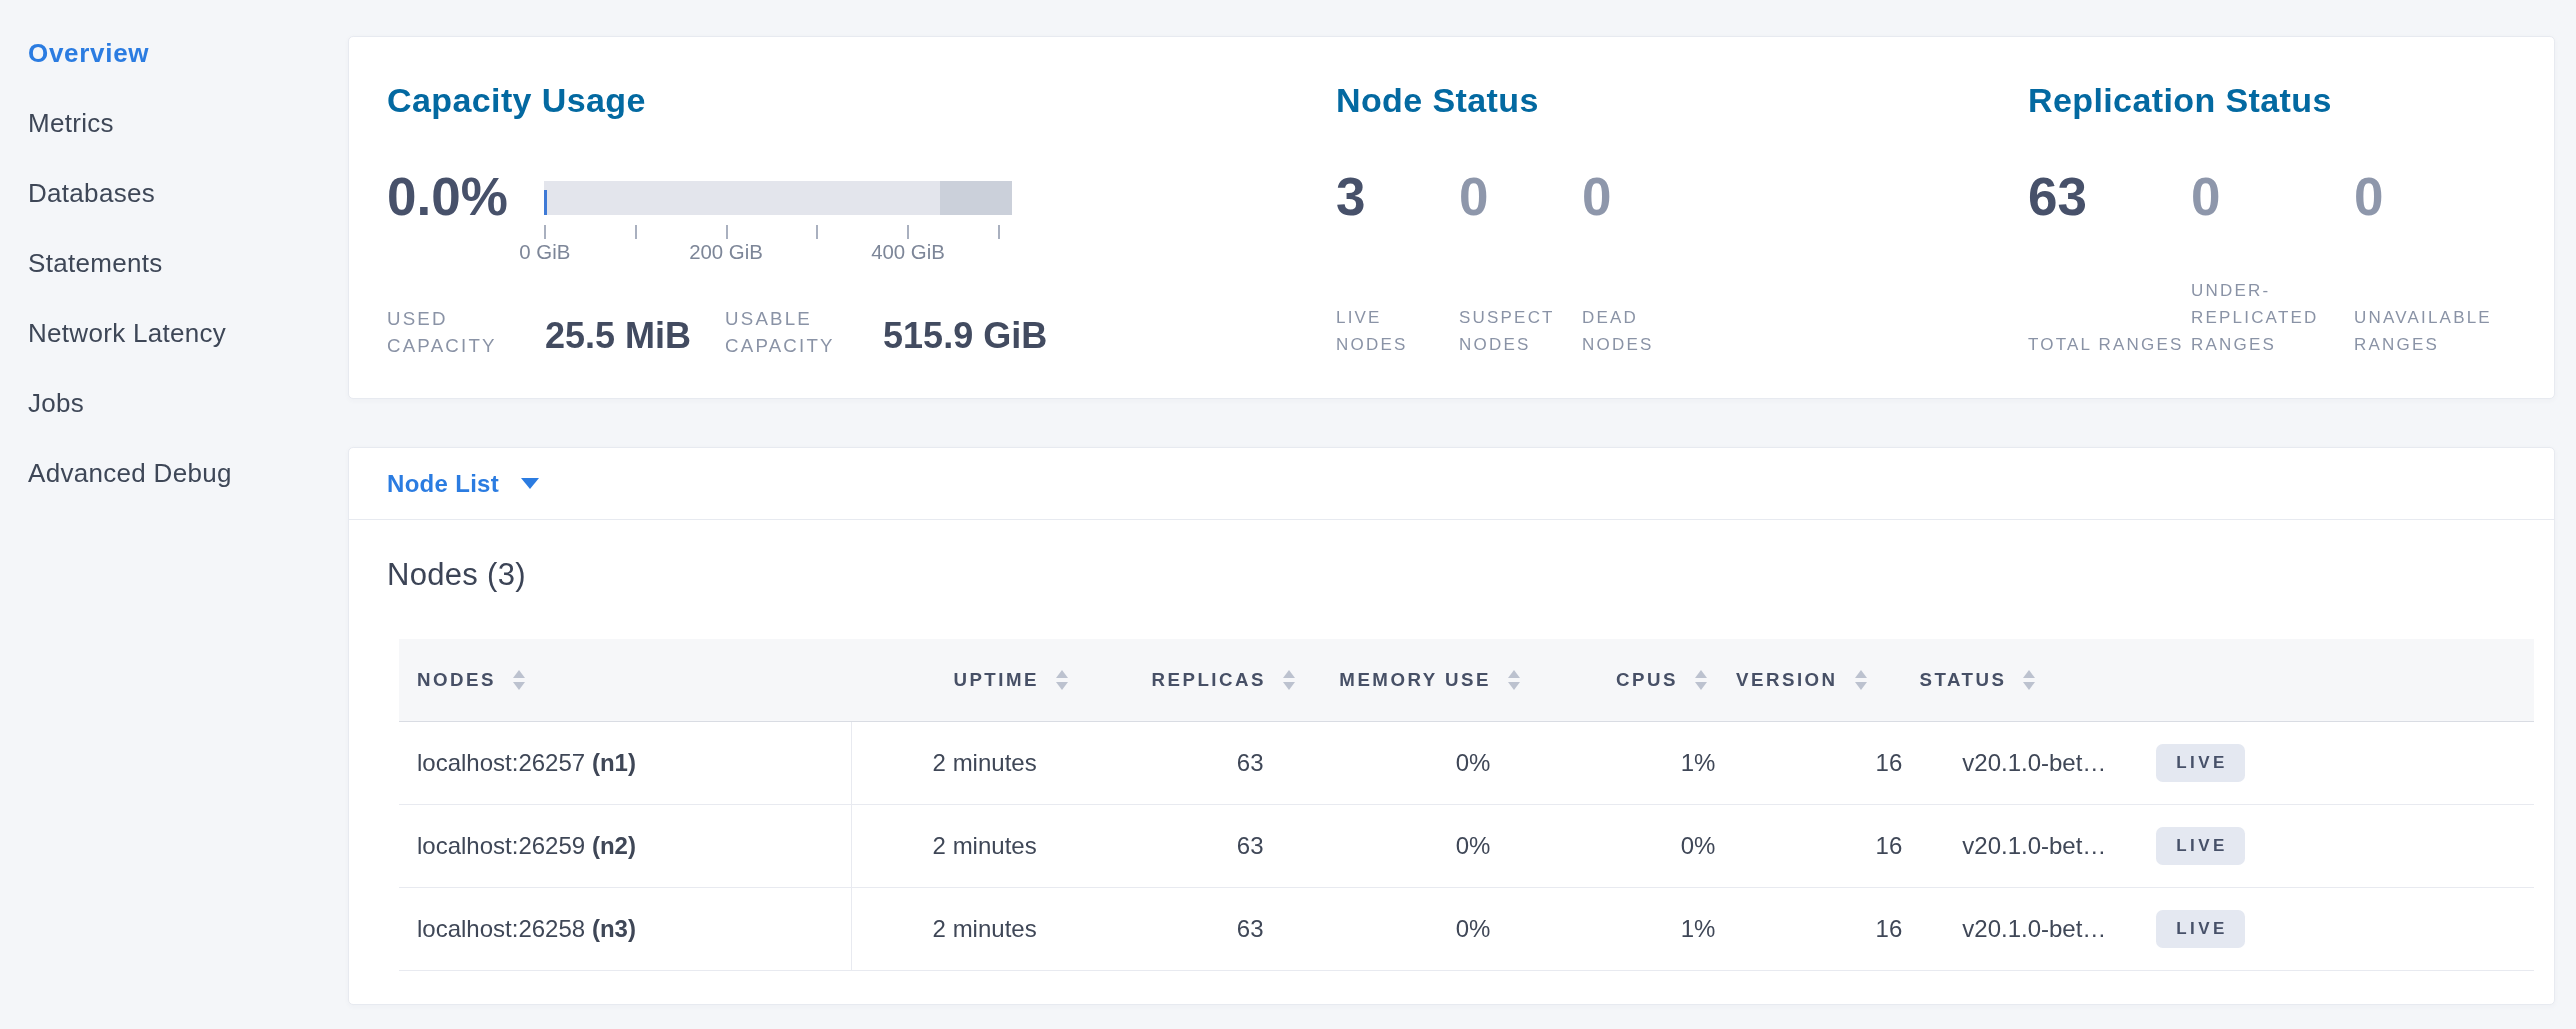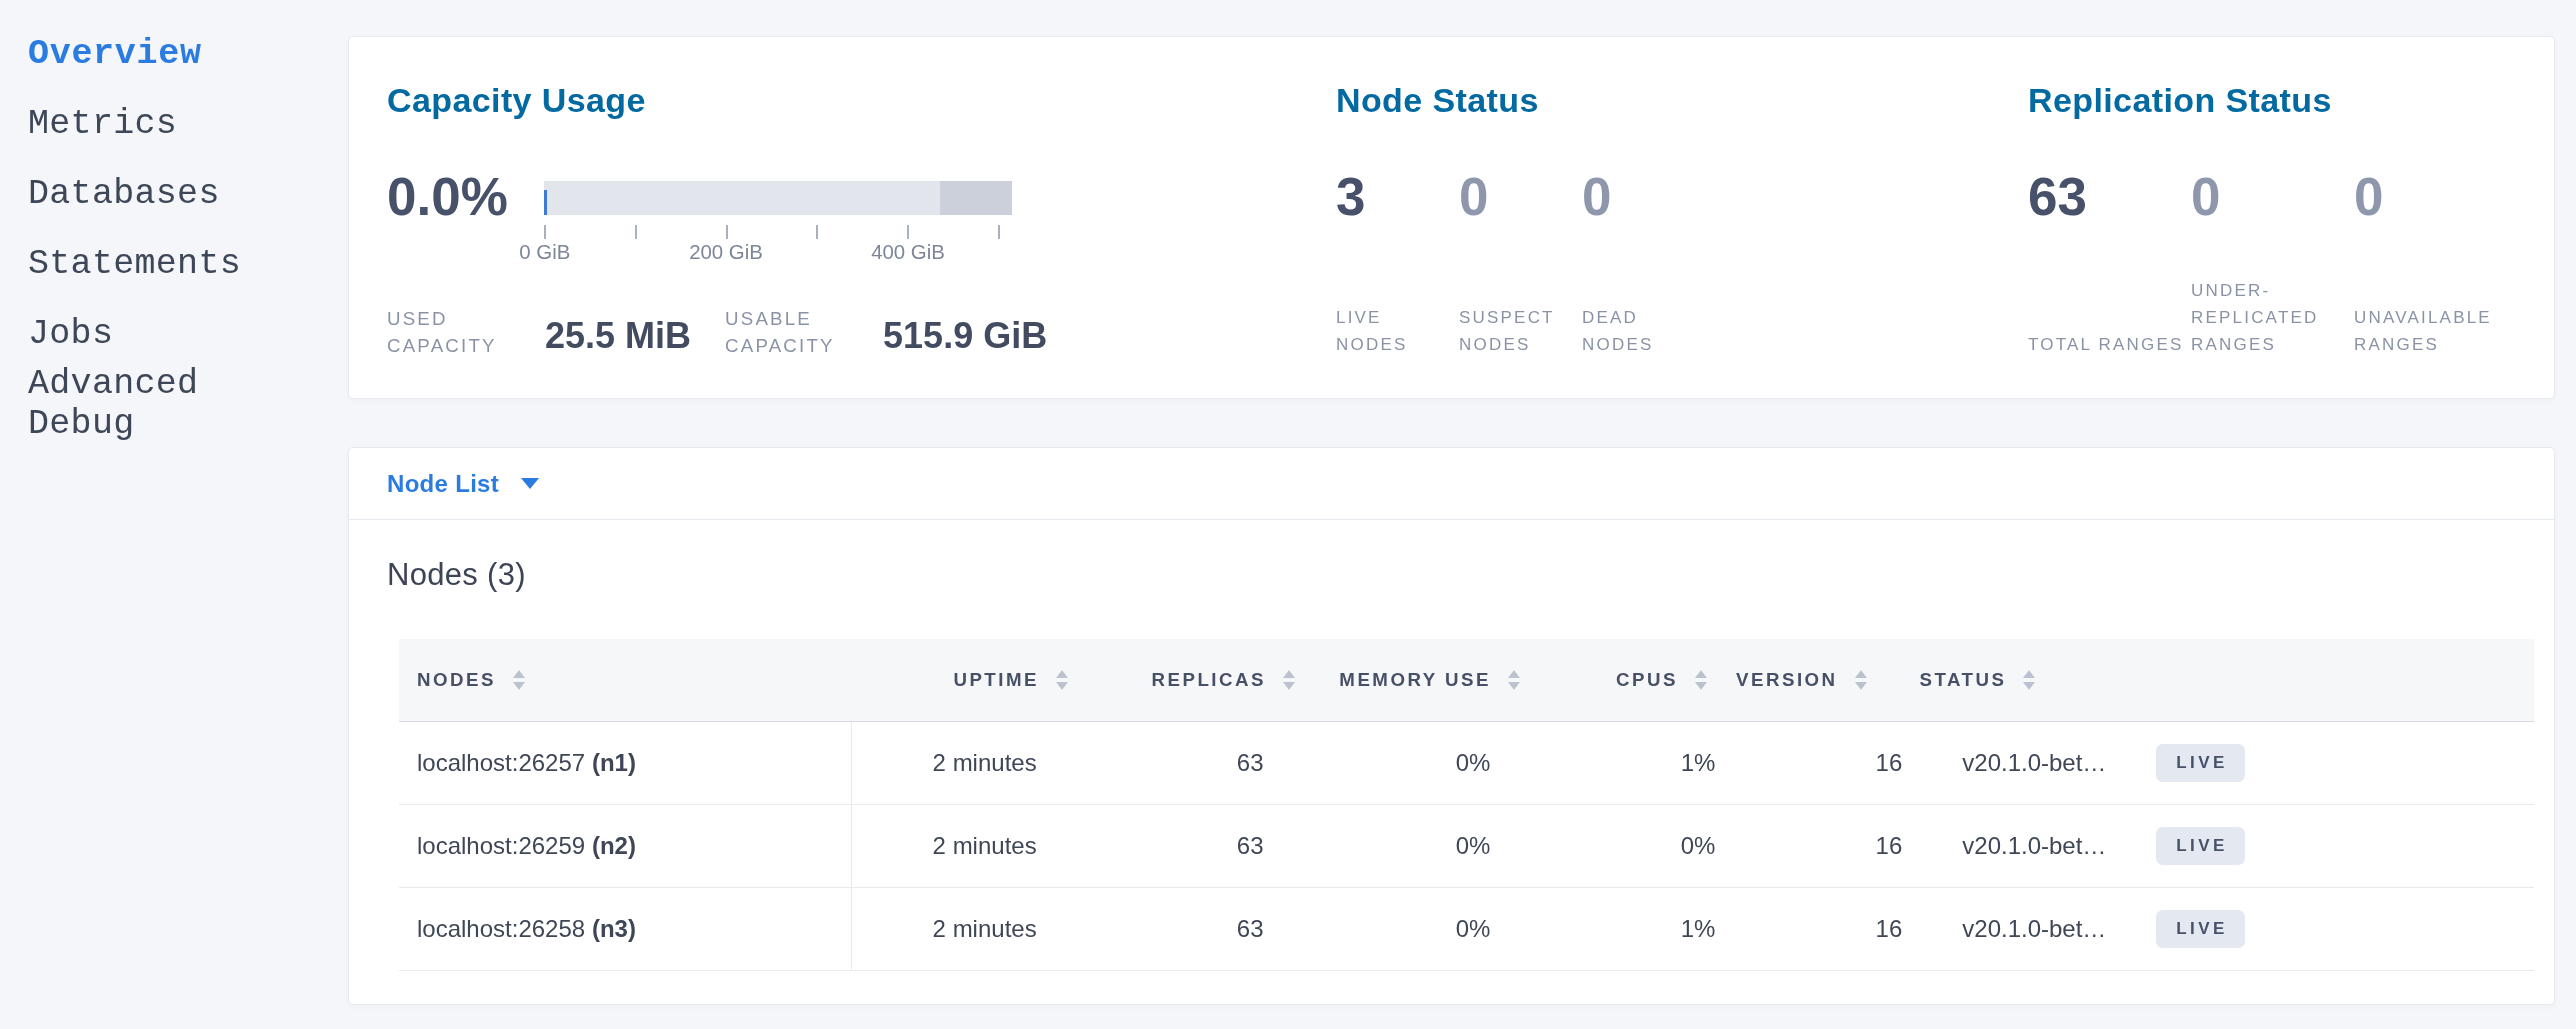--- a/index.html
+++ b/index.html
@@ -9,21 +9,21 @@
     background:#f4f6f9;
     color:#3d4659;
     overflow:hidden;
     position:relative;
   }
 
   
   .sidebar { position:absolute; left:28px; top:18.7px; width:289px; }
   .side-item {
     height:70px; display:flex; align-items:center;
-    font-size:35px; color:#3e4757; cursor:pointer; letter-spacing:0.3px;font-family:Liberation Mono, monospace;
+    font-size:26px; color:#3e4757; cursor:pointer; letter-spacing:0.3px;
   }
   .side-item.active { color:#2b7ce1; font-weight:700; letter-spacing:0.7px; }
 
   
   .card {
     position:absolute; left:348px; width:2207px; background:#fff;
     border:1.7px solid #e7eaf0; border-radius:5.1px;
     box-shadow:0 1.7px 5.1px rgba(60,70,90,.03);
   }
   .card-top   { top:36px;  height:363px; }
@@ -121,20 +121,21 @@
   }
 </style>
 </head>
 <body>
 
 <nav class="sidebar">
   <div class="side-item active">Overview</div>
   <div class="side-item">Metrics</div>
   <div class="side-item">Databases</div>
   <div class="side-item">Statements</div>
+  <div class="side-item">Network Latency</div>
   <div class="side-item">Jobs</div>
   <div class="side-item">Advanced Debug</div>
 </nav>
 
 <section class="card card-top">
 
   <div class="panel panel-capacity">
     <div class="panel-title">Capacity Usage</div>
 
     <div class="cap-row">

